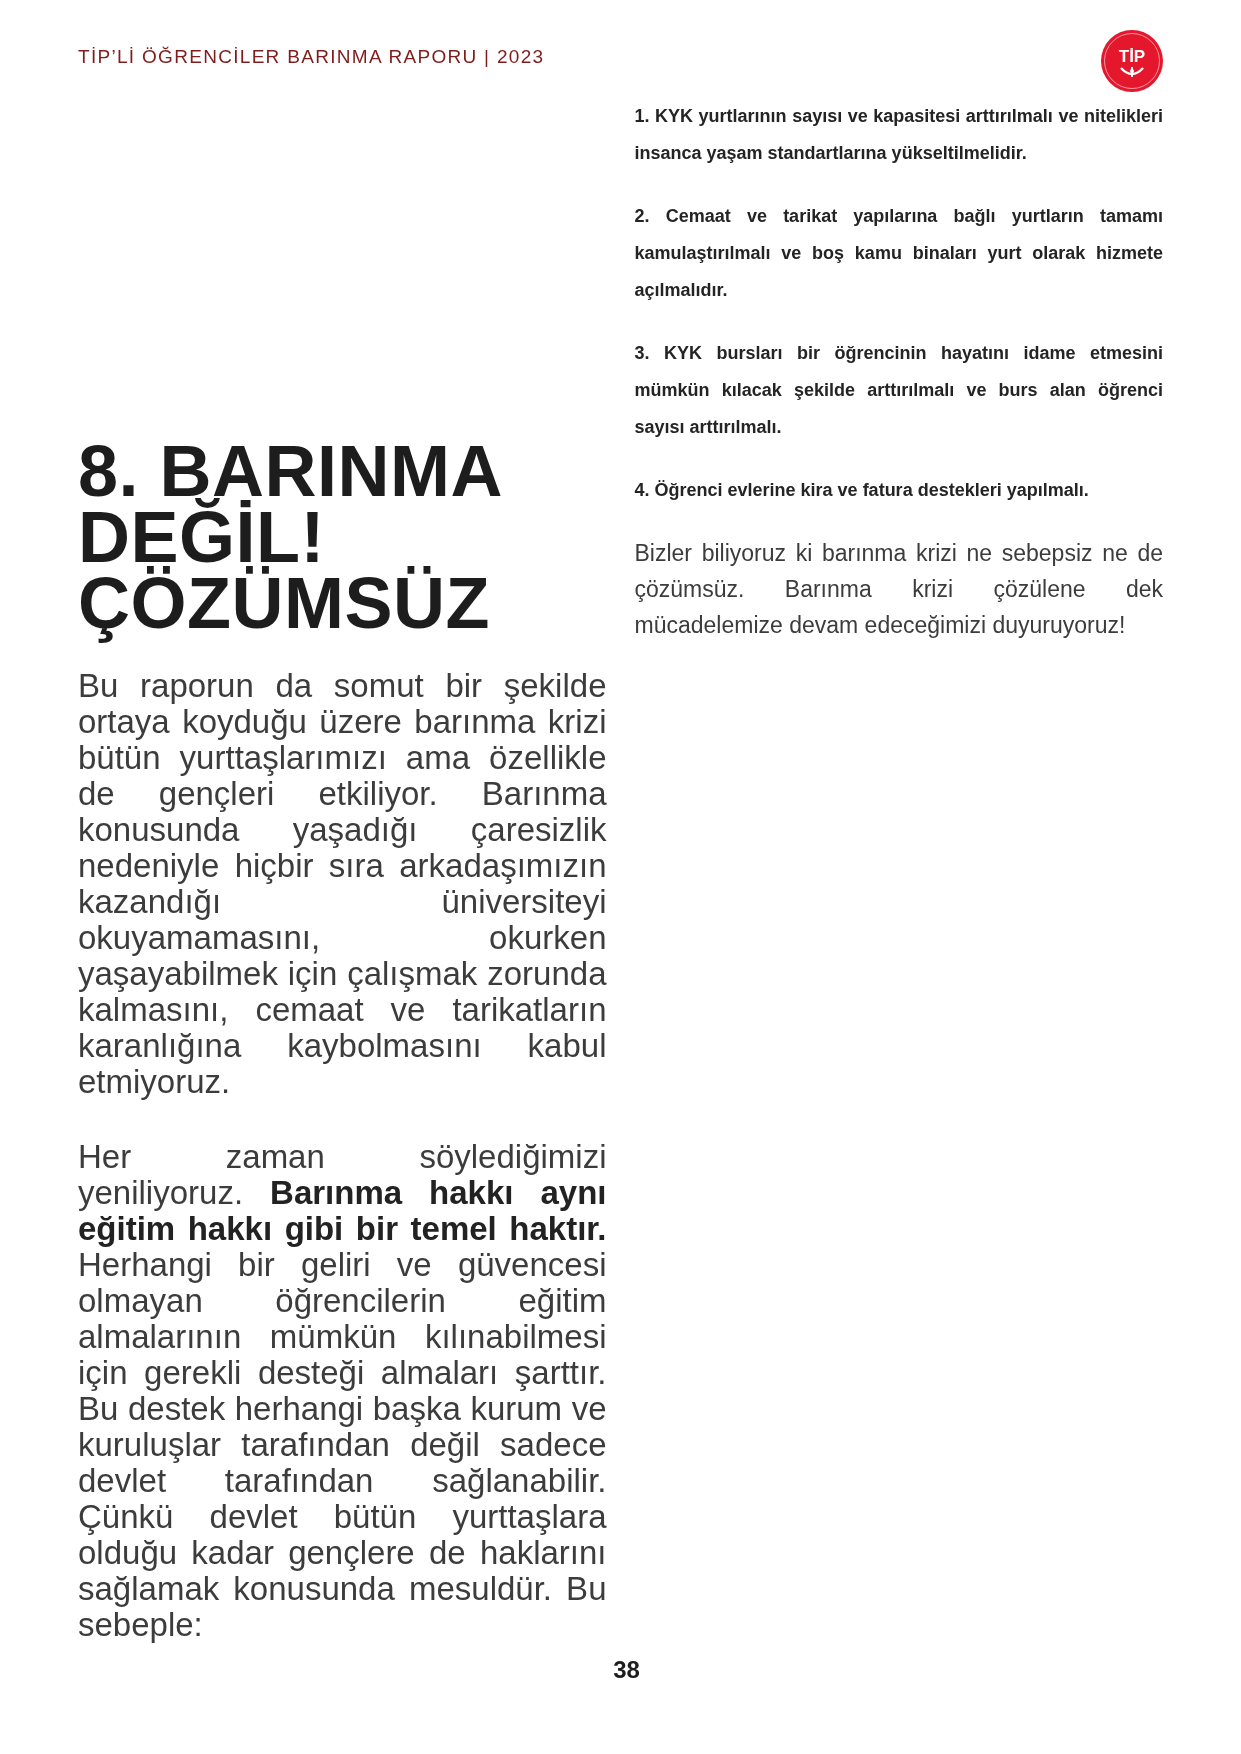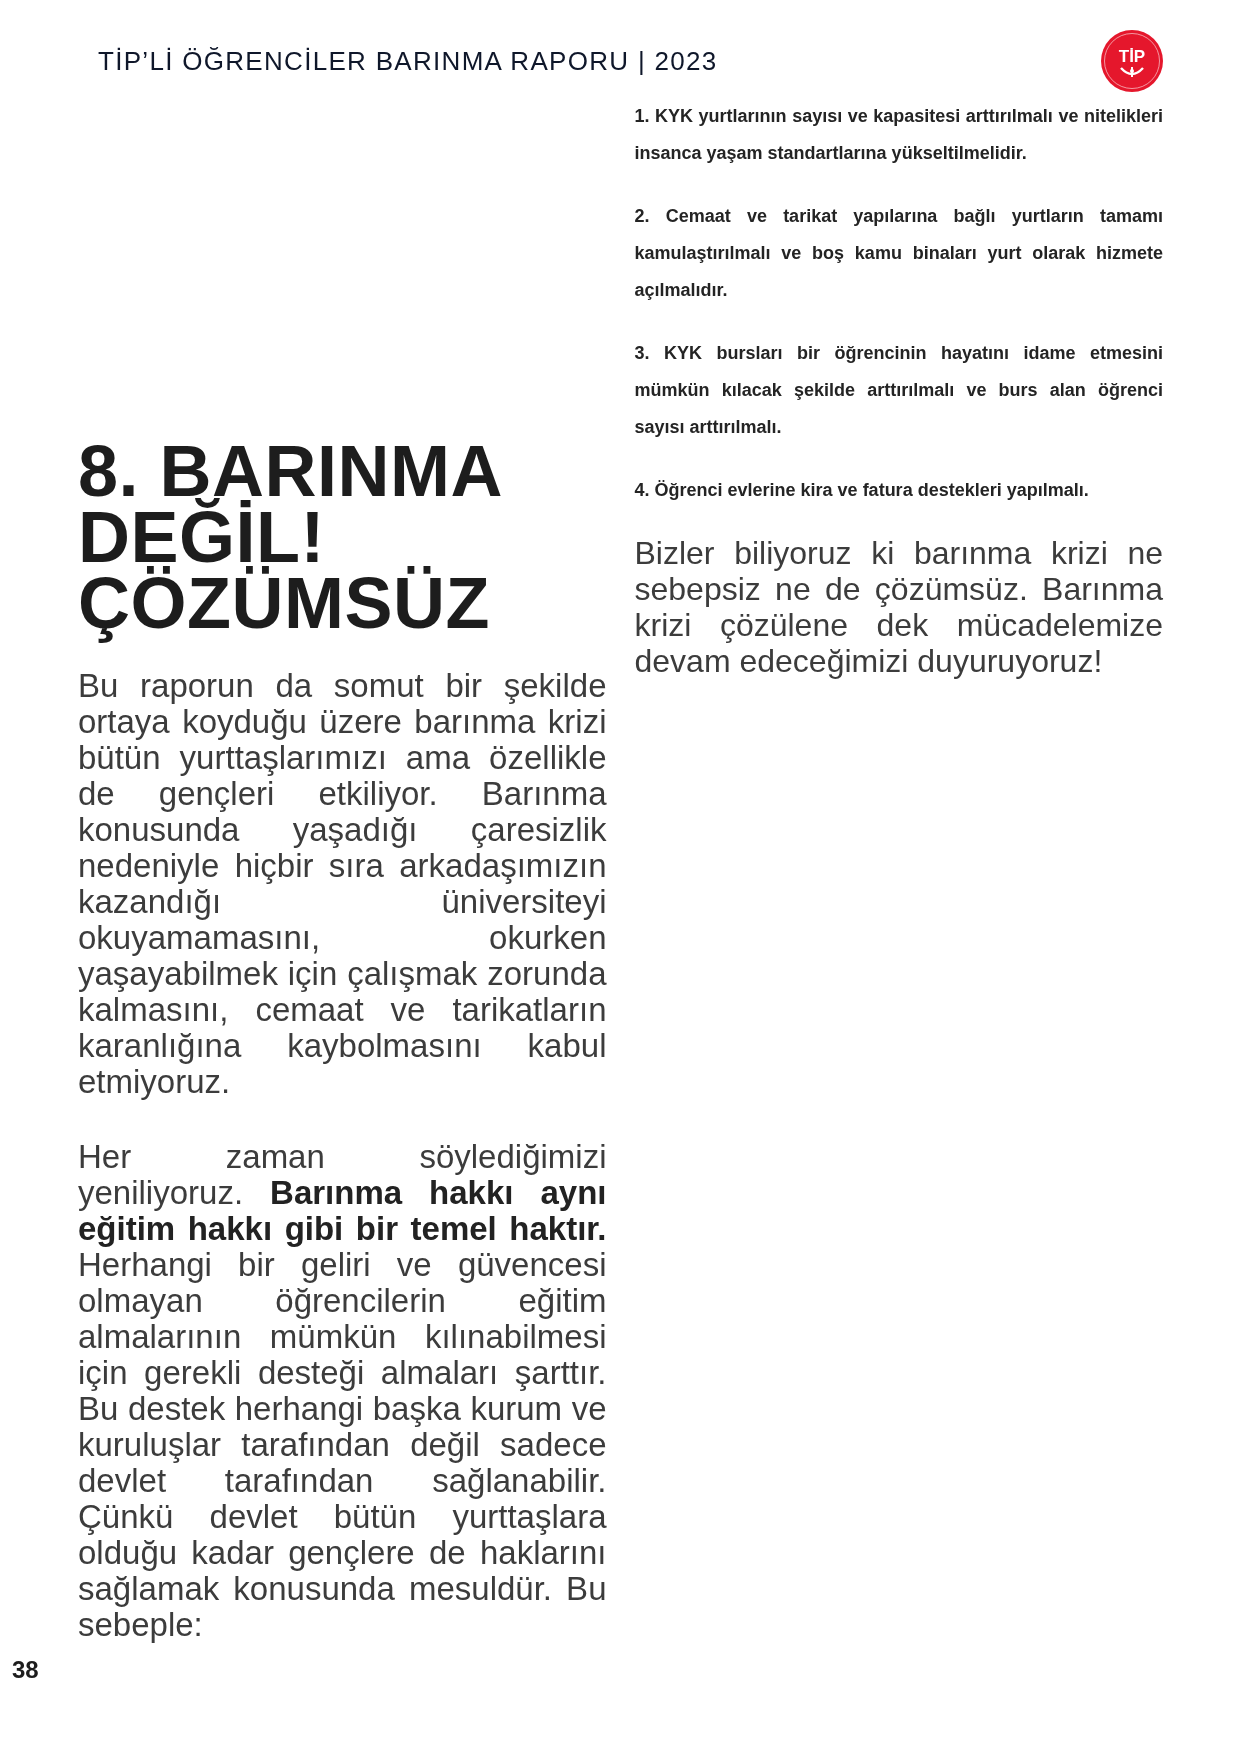--- a/index.html
+++ b/index.html
@@ -18,27 +18,26 @@
     font-family: "Liberation Sans", "DejaVu Sans", sans-serif;
     overflow: hidden;
   }
   .header-row {
     display: flex;
     justify-content: space-between;
     align-items: flex-start;
     min-height: 64px;
   }
   .header-title {
-    font-size: 26px;
+    font-size: 19px;
     font-weight: 500;
     letter-spacing: 1.3px;
-    color: #0f172a;
+    color: #7f1d1d;
     margin-top: 16px;
     white-space: nowrap;
-    margin-left: 20px;
   }
   .logo {
     width: 62px;
     height: 62px;
     flex: 0 0 auto;
   }
   .logo svg { display: block; }
   .columns {
     display: flex;
     gap: 28px;
@@ -71,32 +70,32 @@
   }
   .item {
     font-size: 18px;
     line-height: 37px;
     font-weight: 700;
     color: #242424;
     text-align: justify;
     margin: 0 0 26px 0;
   }
   .closing {
-    font-size: 32px;
+    font-size: 23px;
     line-height: 36px;
     color: #3c3c3c;
     text-align: justify;
     margin: 6px 0 0 0;
   }
   .footer {
     position: absolute;
     left: 12px;
     right: 0;
     bottom: 70px;
-    text-align: left;
+    text-align: center;
   }
   .page-number {
     font-size: 24px;
     font-weight: 700;
     color: #1d1d1d;
   }
 </style>
 </head>
 <body>
 

